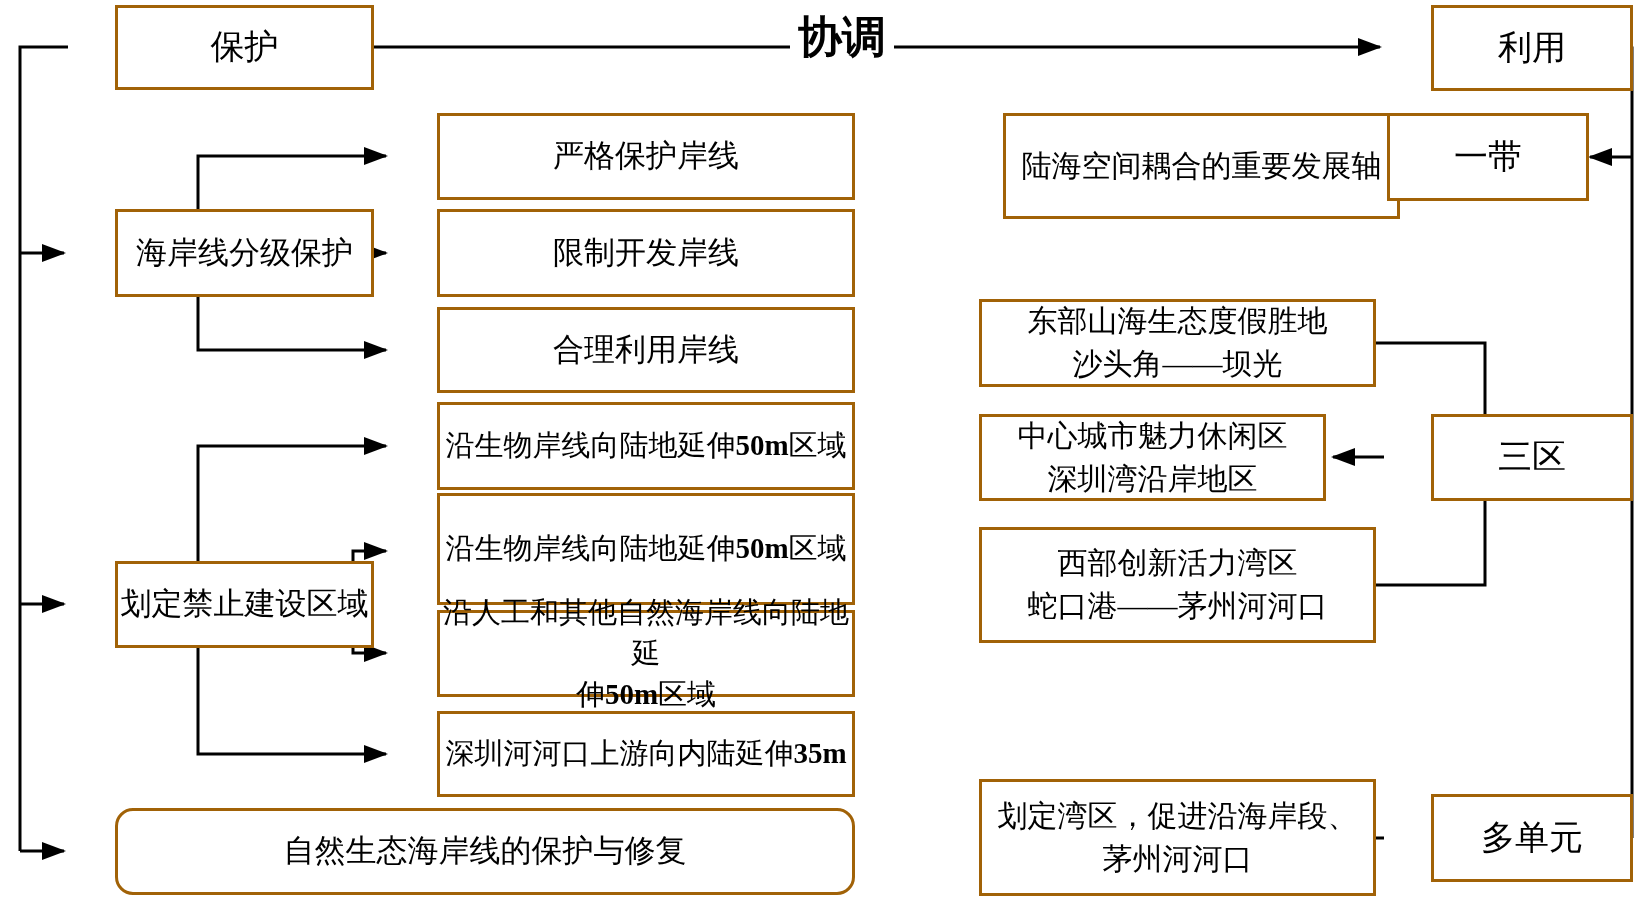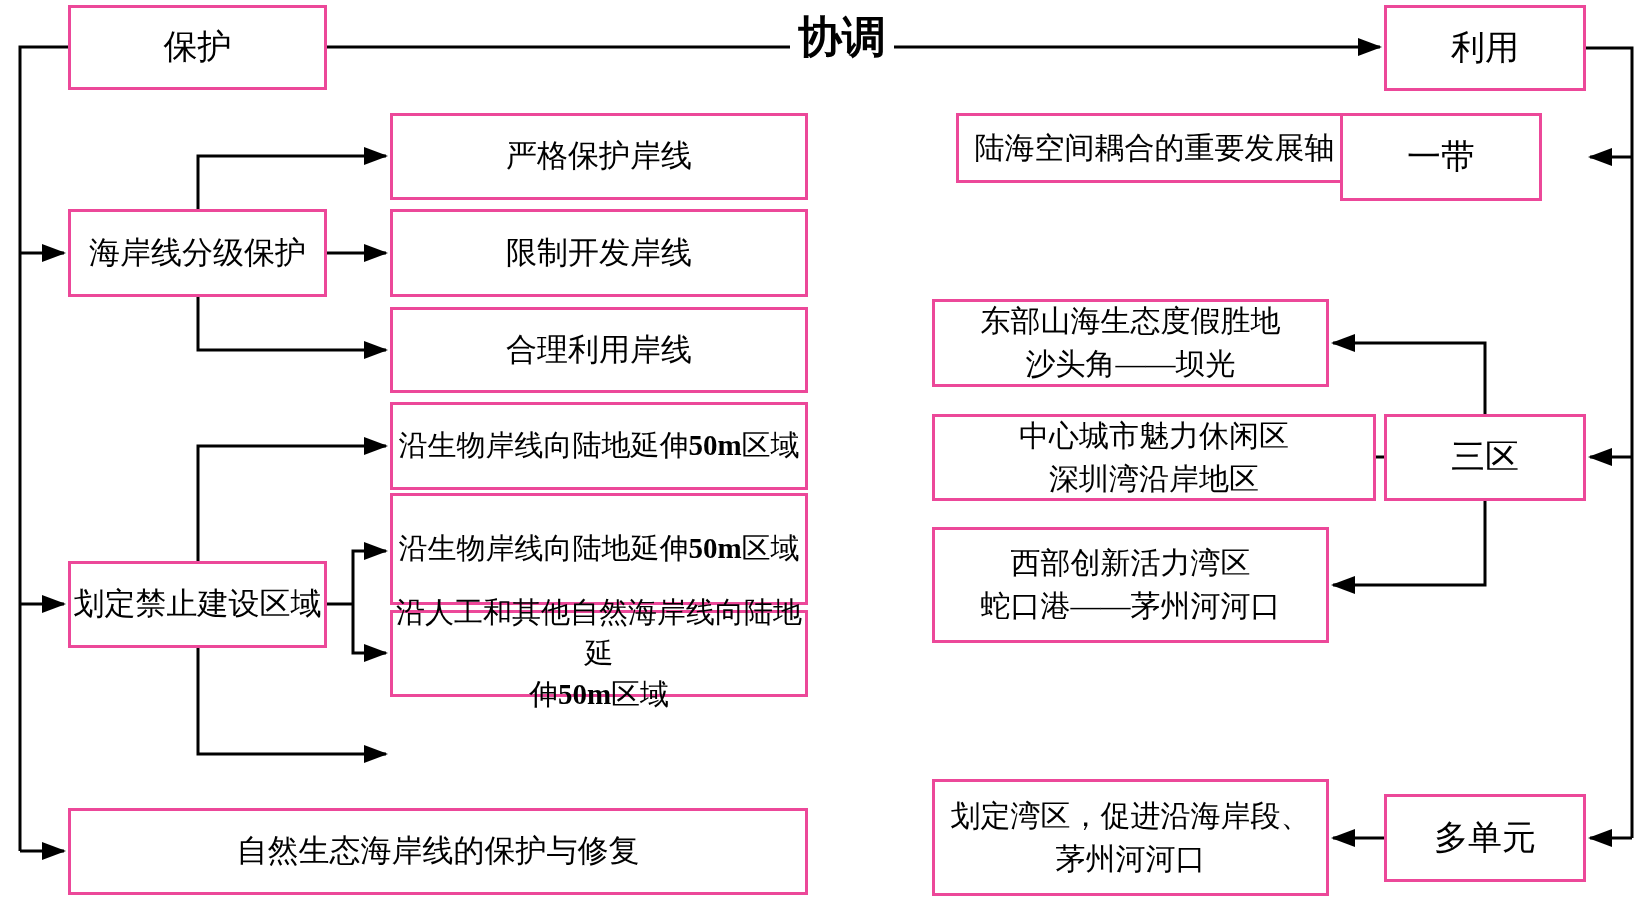--- a/index.html
+++ b/index.html
@@ -8,29 +8,30 @@
     width:1651px;height:900px;
     background:#ffffff;
     font-family:"Liberation Serif","DejaVu Serif",serif;
     color:#000;
     overflow:hidden;
   }
   svg.connectors{position:absolute;left:0;top:0;z-index:1;}
   .box{
     position:absolute;
     background:#ffffff;
-    border:3px solid #ec4899;
+    border:3px solid #a16207;
     box-sizing:border-box;
     display:flex;
     flex-direction:column;
     align-items:center;
     justify-content:center;
     text-align:center;
     z-index:2;
     line-height:1.42;
+    margin-left:47px;
   }
   .fs-xl{font-size:34px;}
   .fs-lg{font-size:31px;}
   .fs-md{font-size:30px;}
   .fs-sm{font-size:29px;}
   .coordinate-label{
     position:absolute;
     z-index:3;
     background:#ffffff;
     font-size:44px;
@@ -97,21 +98,21 @@
   </div>
 
   <div class="box fs-lg" style="left:68px;top:209px;width:259px;height:88px;">
     <span class="line">海岸线分级保护</span>
   </div>
 
   <div class="box fs-lg" style="left:68px;top:561px;width:259px;height:87px;">
     <span class="line">划定禁止建设区域</span>
   </div>
 
-  <div class="box fs-lg" style="left:68px;top:808px;width:740px;height:87px;">
+  <div class="box fs-lg" style="left:68px;top:808px;width:740px;height:87px;border-radius:18px;">
     <span class="line">自然生态海岸线的保护与修复</span>
   </div>
 
   <div class="box fs-lg" style="left:390px;top:209px;width:418px;height:88px;">
     <span class="line">限制开发岸线</span>
   </div>
 
   <div class="box fs-lg" style="left:390px;top:113px;width:418px;height:87px;">
     <span class="line">严格保护岸线</span>
   </div>
@@ -126,31 +127,34 @@
 
   <div class="box fs-sm" style="left:390px;top:493px;width:418px;height:112px;">
     <span class="line"><span>沿生物岸线向陆地延伸</span><b>50m</b><span>区域</span></span>
   </div>
 
   <div class="box fs-sm" style="left:390px;top:610px;width:418px;height:87px;">
     <span class="line">沿人工和其他自然海岸线向陆地延</span>
     <span class="line"><span>伸</span><b>50m</b><span>区域</span></span>
   </div>
 
+  <div class="box fs-sm" style="left:390px;top:711px;width:418px;height:86px;">
+    <span class="line"><span>深圳河河口上游向内陆延伸</span><b>35m</b></span>
+  </div>
 
-  <div class="box fs-md" style="left:956px;top:113px;width:397px;height:70px;">
+  <div class="box fs-md" style="left:956px;top:113px;width:397px;height:106px;">
     <span class="line">陆海空间耦合的重要发展轴</span>
   </div>
 
   <div class="box fs-md" style="left:932px;top:299px;width:397px;height:88px;">
     <span class="line">东部山海生态度假胜地</span>
     <span class="line">沙头角——坝光</span>
   </div>
 
-  <div class="box fs-md" style="left:932px;top:414px;width:444px;height:87px;">
+  <div class="box fs-md" style="left:932px;top:414px;width:347px;height:87px;">
     <span class="line">中心城市魅力休闲区</span>
     <span class="line">深圳湾沿岸地区</span>
   </div>
 
   <div class="box fs-md" style="left:932px;top:527px;width:397px;height:116px;">
     <span class="line">西部创新活力湾区</span>
     <span class="line">蛇口港——茅州河河口</span>
   </div>
 
   <div class="box fs-md" style="left:932px;top:779px;width:397px;height:117px;">

